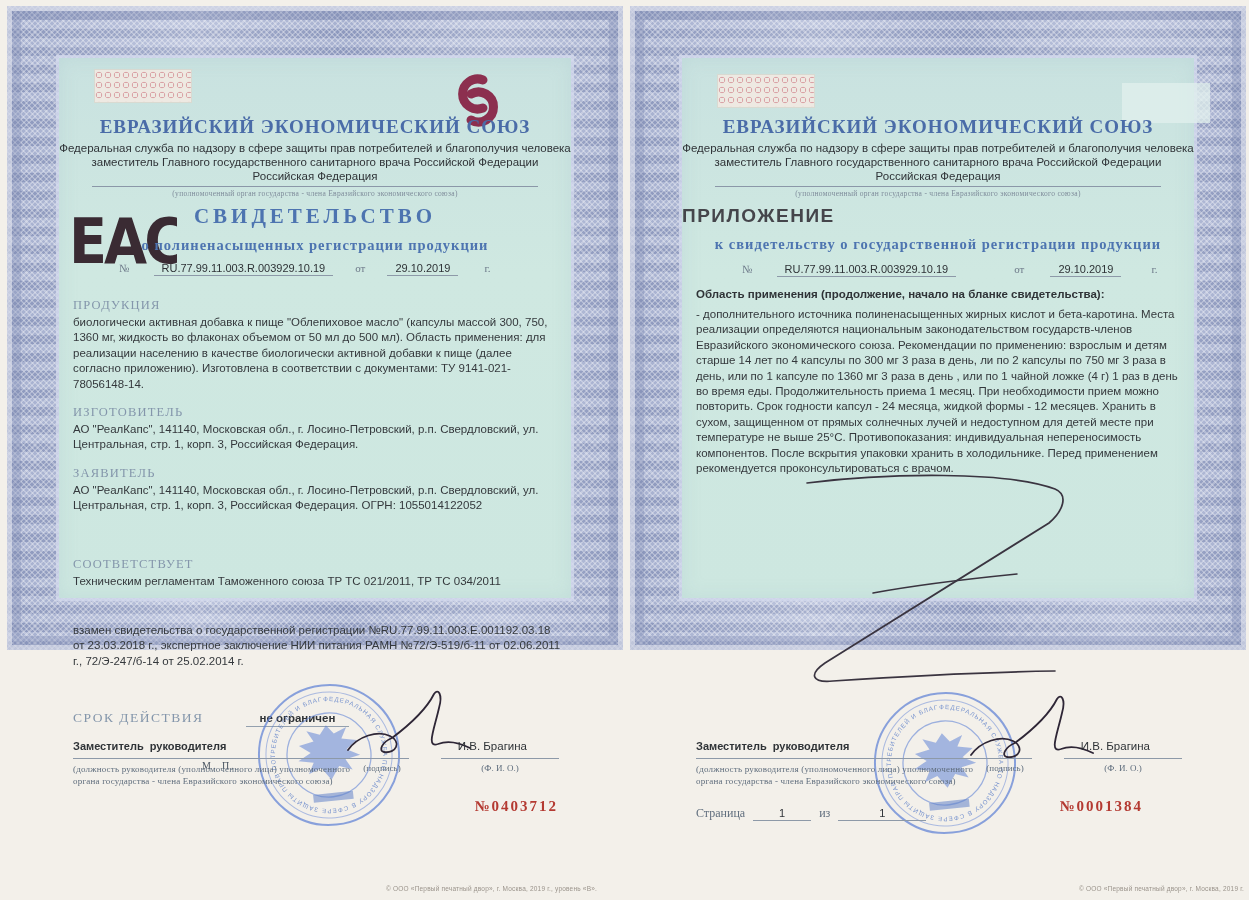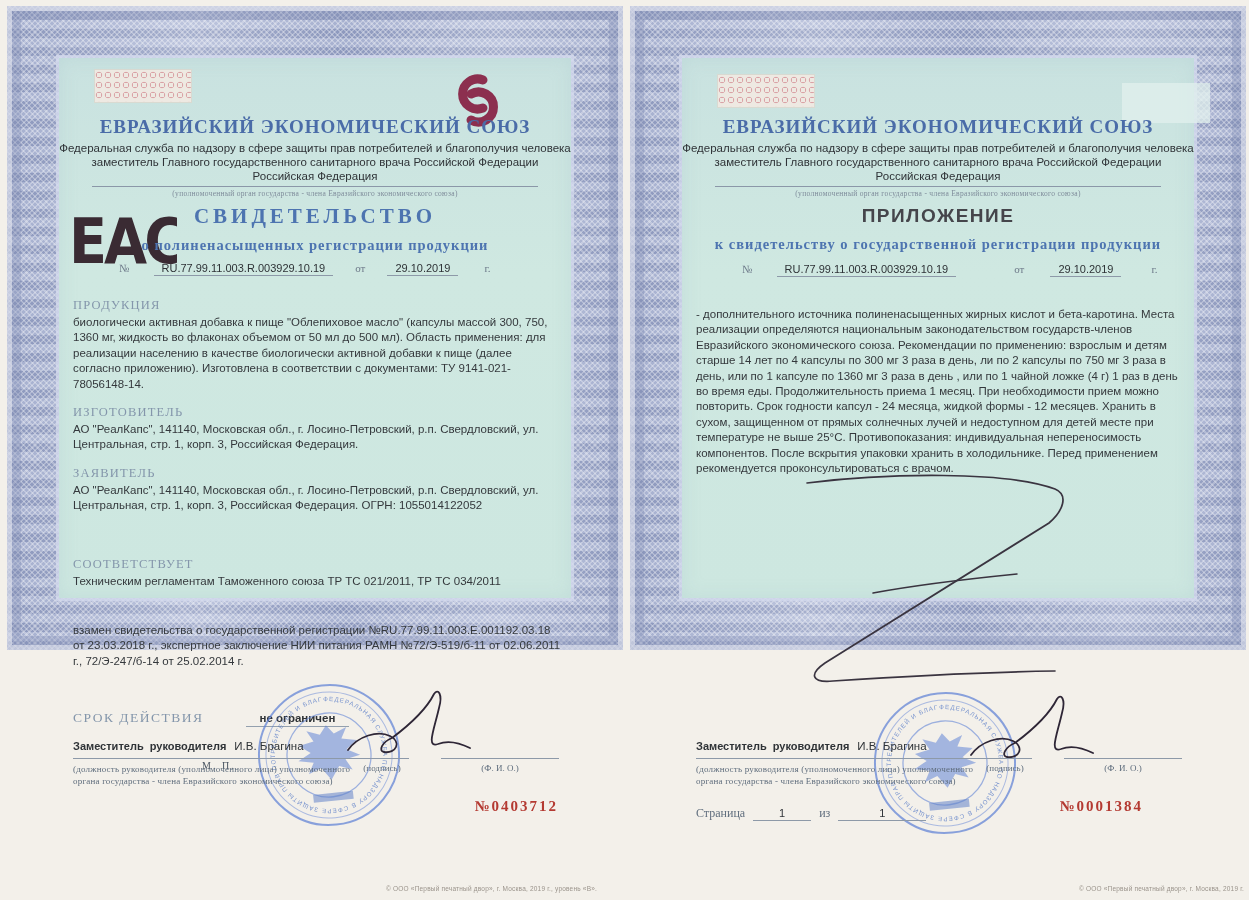--- a/index.html
+++ b/index.html
@@ -51,21 +51,21 @@
     position:absolute; left:50%; transform:translateX(-50%); width:446px;
     border-top:1px solid #8b97a8; text-align:center; padding-top:2px;
     font-family:"Liberation Serif", serif; font-size:7.5px; color:#7e8b9a; letter-spacing:.3px;
   }
   .doc-title-serif {
     position:absolute; left:0; right:0; text-align:center;
     font-family:"Liberation Serif", serif; font-weight:bold;
     font-size:21px; letter-spacing:4px; color:#4d74b0;
   }
   .doc-title-dark {
-    position:absolute; left:0; right:0; text-align:center;
+    position:absolute; left:0; right:0; text-align:left;
     font-weight:bold; font-size:19px; letter-spacing:1.5px; color:#45454b;
   }
   .doc-subtitle {
     position:absolute; left:0; right:0; text-align:center;
     font-family:"Liberation Serif", serif; font-weight:bold;
     font-size:14.5px; letter-spacing:1px; color:#4d74b0;
   }
   .numrow {
     position:absolute; left:60px; right:10px;
     display:flex; align-items:baseline; font-size:11px;
@@ -83,21 +83,21 @@
   .bodytext { position:absolute; left:14px; right:8px; }
   
   .srok { position:absolute; left:14px; right:10px; }
   .srok .h {
     font-family:"Liberation Serif", serif; font-size:13.5px; letter-spacing:1.5px; color:#8496ab;
   }
   .srok .v {
     font-size:11.5px; font-weight:600; color:#2f3337; margin-left:42px;
     border-bottom:1px solid #93a0ae; padding:0 14px 2px;
   }
-  .signrow { position:absolute; left:14px; right:10px; display:flex; }
+  .signrow { position:absolute; left:14px; right:10px; display:flex; justify-content:space-between; }
   .signrow .role { font-size:11px; font-weight:bold; color:#2f3337; word-spacing:3px; }
   .signrow .name { font-size:11.5px; color:#2f3337; margin-right:34px;padding-left:8px; }
   .line { position:absolute; border-bottom:1px solid #8d99a8; height:1px; }
   .cap  { position:absolute; font-family:"Liberation Serif", serif; font-size:9px; color:#5f6d7d; }
   .role-cap { line-height:1.35; letter-spacing:.2px; }
   .serial {
     position:absolute; font-family:"Liberation Serif", serif; font-weight:bold;
     font-size:15px; letter-spacing:2px; color:#b43a32;
   }
   .pagerow { position:absolute; left:14px; display:flex; align-items:baseline; font-family:"Liberation Serif", serif; font-size:12px; color:#5f6d7d; }
@@ -232,20 +232,21 @@
     <div class="doc-subtitle" style="top:178px;">к свидетельству о государственной регистрации продукции</div>
 
     <div class="numrow" style="top:205px;">
       <span class="lbl">№</span>
       <span class="val" style="margin-left:24px;">RU.77.99.11.003.R.003929.10.19</span>
       <span class="lbl" style="margin-left:58px;">от</span>
       <span class="val" style="margin-left:26px;">29.10.2019</span>
       <span class="lbl" style="margin-left:30px;">г.</span>
     </div>
 
+    <div class="body-title" style="top:230px;">Область применения (продолжение, начало на бланке свидетельства):</div>
     <div class="bodytext" style="top:247px;">- дополнительного источника полиненасыщенных жирных кислот и бета-каротина. Места реализации определяются национальным законодательством государств-членов Евразийского экономического союза. Рекомендации по применению: взрослым и детям старше 14 лет по 4 капсулы по 300 мг 3 раза в день, ли по 2 капсулы по 750 мг 3 раза в день, или по 1 капсуле по 1360 мг 3 раза в день , или по 1 чайной ложке (4 г) 1 раз в день во время еды. Продолжительность приема 1 месяц. При необходимости прием можно повторить. Срок годности капсул - 24 месяца, жидкой формы - 12 месяцев. Хранить в сухом, защищенном от прямых солнечных лучей и недоступном для детей месте при температуре не выше 25°С. Противопоказания: индивидуальная непереносимость компонентов. После вскрытия упаковки хранить в холодильнике. Перед применением рекомендуется проконсультироваться с врачом.</div>
 
     <svg class="sig-big" style="left:55px; top:395px;" width="400" height="245" viewBox="0 0 400 245">
       <path d="M 70 30 C 150 20, 270 18, 318 36 C 332 42, 326 58, 312 70 L 88 210 C 72 221, 74 230, 96 228 C 170 223, 250 219, 318 218" fill="none" stroke="#3a3440" stroke-width="1.7" stroke-linecap="round"></path>
       <path d="M 136 140 C 190 130, 250 124, 280 121" fill="none" stroke="#3a3440" stroke-width="1.5" stroke-linecap="round"></path>
     </svg>
 
     <svg class="seal" style="left:189px; top:631px;" width="148" height="148" viewBox="0 0 148 148">
       <defs>
           <path id="ringR" d="M 74 20 a 54 54 0 1 1 -0.1 0"></path>

